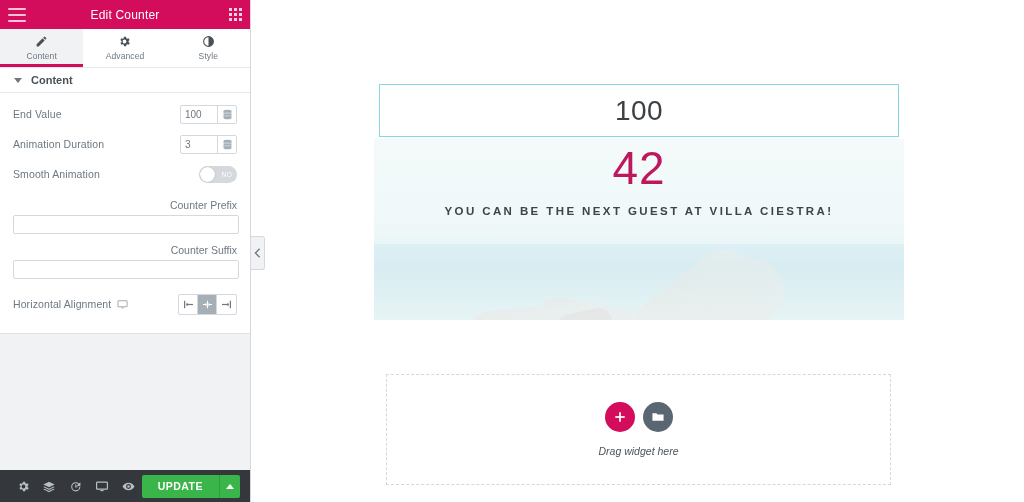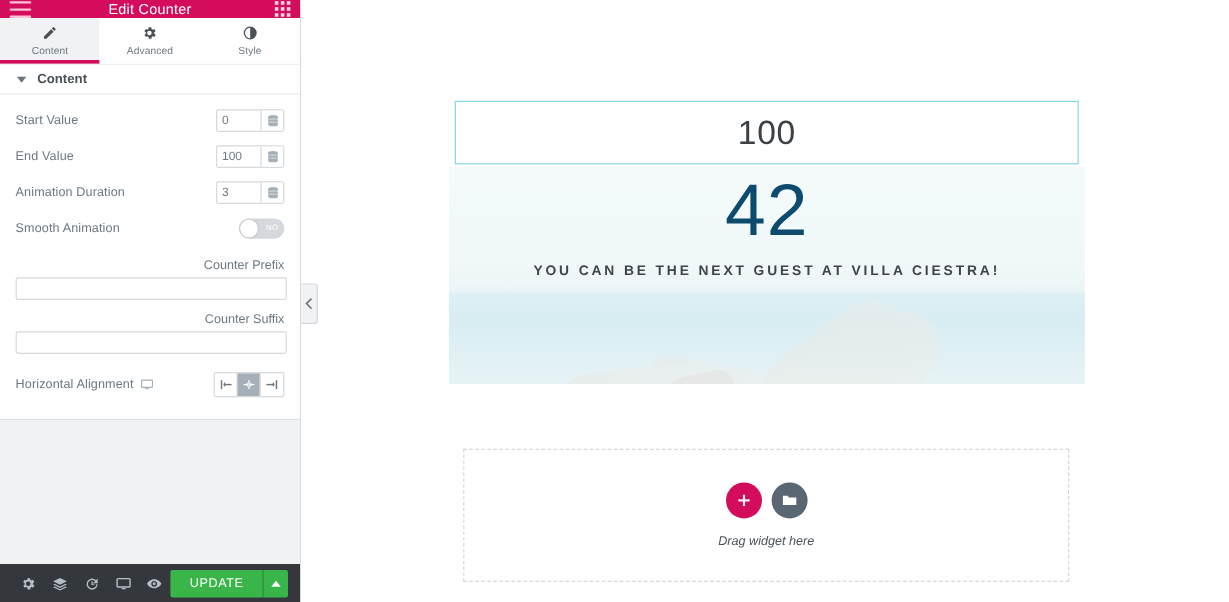--- a/index.html
+++ b/index.html
@@ -15,21 +15,21 @@
   #panel {
     position: relative;
     width: 251px; height: 502px;
     background: #f1f2f3;
     border-right: 1px solid #d5d8dc;
     display: flex; flex-direction: column;
   }
 
   
   .panel-header {
-    height: 15px; background: #d30c5c;
+    height: 29px; background: #d30c5c;
     display: flex; align-items: center;
     padding: 0 8px; flex: 0 0 auto;
     position: relative;
   }
   .hdr-title {
     position: absolute; left: 0; right: 0; text-align: center;
     color: #ffffff; font-size: 12px; letter-spacing: .2px;
     pointer-events: none;
   }
   .hamburger { width: 18px; height: 14px; display: flex; flex-direction: column;
@@ -101,21 +101,21 @@
   .align-btn:last-child { border-right: 0; }
   .align-btn.active { background: #a4afb7; }
 
   
   .panel-footer { height: 32px; background: #34383c; display: flex;
     align-items: center; padding: 0 10px; gap: 0; flex: 0 0 auto; }
   .foot-ico { width: 34px; height: 32px; display: flex; align-items: center;
     justify-content: center; cursor: pointer; }
   .update-wrap { margin-left: auto; display: flex; height: 23px; }
   .update-btn { background: #39b54a; color: #fff; font-size: 10.5px;
-    font-weight: normal; letter-spacing: .5px; padding: 0 16px; display: flex;
+    font-weight: bold; letter-spacing: .5px; padding: 0 16px; display: flex;
     align-items: center; cursor: pointer; border-radius: 2px 0 0 2px; }
   .update-caret { background: #39b54a; width: 21px; display: flex;
     align-items: center; justify-content: center; cursor: pointer;
     border-left: 1px solid #2e9c3d; border-radius: 0 2px 2px 0; }
   .caret-up { width: 0; height: 0; border-left: 4px solid transparent;
     border-right: 4px solid transparent; border-bottom: 5px solid #fff; }
 
   
   .collapse-handle {
     position: absolute; left: 251px; top: 236px; width: 14px; height: 34px;
@@ -163,21 +163,21 @@
     background: #e3a6a0; border-radius: 14px; transform: rotate(-12deg);
     opacity: .75; }
   .hero-veil { position: absolute; inset: 0;
     background: linear-gradient(to bottom, rgba(244,250,250,.92) 0%,
       rgba(240,248,249,.80) 45%, rgba(228,242,245,.52) 70%, rgba(232,244,246,.55) 100%); }
 
   .hero-content { position: absolute; inset: 0; display: flex;
     flex-direction: column; align-items: center; }
   .hero-title { margin-top: 17px; font-size: 16.5px; color: #3d4548;
     letter-spacing: 2.1px; font-weight: bold; }
-  .hero-count { margin-top: 6px; font-size: 61px; color: #0c4a6e;
+  .hero-count { margin-top: 6px; font-size: 46px; color: #be185d;
     font-weight: 300; letter-spacing: 1px; line-height: 1; }
   .hero-sub { margin-top: 14px; font-size: 11.5px; color: #3d4548;
     letter-spacing: 2.4px; font-weight: bold; }
 
   .dropzone { position: absolute; left: 135px; top: 374px; width: 505px;
     height: 111px; border: 1px dashed #d4d8dd; display: flex;
     flex-direction: column; align-items: center; justify-content: center; }
   .dz-btns { display: flex; gap: 8px; }
   .dz-circle { width: 30px; height: 30px; border-radius: 50%; display: flex;
     align-items: center; justify-content: center; cursor: pointer; }
@@ -237,39 +237,20 @@
 
     <div class="panel-body">
 
       <div class="section-head">
         <span class="caret-dn"></span>
         <span>Content</span>
       </div>
 
       <div class="controls">
 
-        <div class="row">
-          <span class="lbl">Start Value</span>
-          <span class="ctl">
-            <span class="numfield">
-              <input type="text" value="0" style="">
-              <span class="dyn">
-                <svg width="9" height="11" viewBox="0 0 16 18">
-                  <ellipse cx="8" cy="3" rx="7" ry="2.4" fill="#a4afb7"></ellipse>
-                  <rect x="1" y="3" width="14" height="4" fill="#a4afb7"></rect>
-                  <ellipse cx="8" cy="7.6" rx="7" ry="2.4" fill="#c3cbd1"></ellipse>
-                  <rect x="1" y="8" width="14" height="4" fill="#a4afb7"></rect>
-                  <ellipse cx="8" cy="12.4" rx="7" ry="2.4" fill="#c3cbd1"></ellipse>
-                  <rect x="1" y="12.6" width="14" height="2.4" fill="#a4afb7"></rect>
-                  <ellipse cx="8" cy="15" rx="7" ry="2.4" fill="#a4afb7"></ellipse>
-                </svg>
-              </span>
-            </span>
-          </span>
-        </div>
 
         <div class="row">
           <span class="lbl">End Value</span>
           <span class="ctl">
             <span class="numfield">
               <input type="text" value="100" style="">
               <span class="dyn">
                 <svg width="9" height="11" viewBox="0 0 16 18">
                   <ellipse cx="8" cy="3" rx="7" ry="2.4" fill="#a4afb7"></ellipse>
                   <rect x="1" y="3" width="14" height="4" fill="#a4afb7"></rect>

